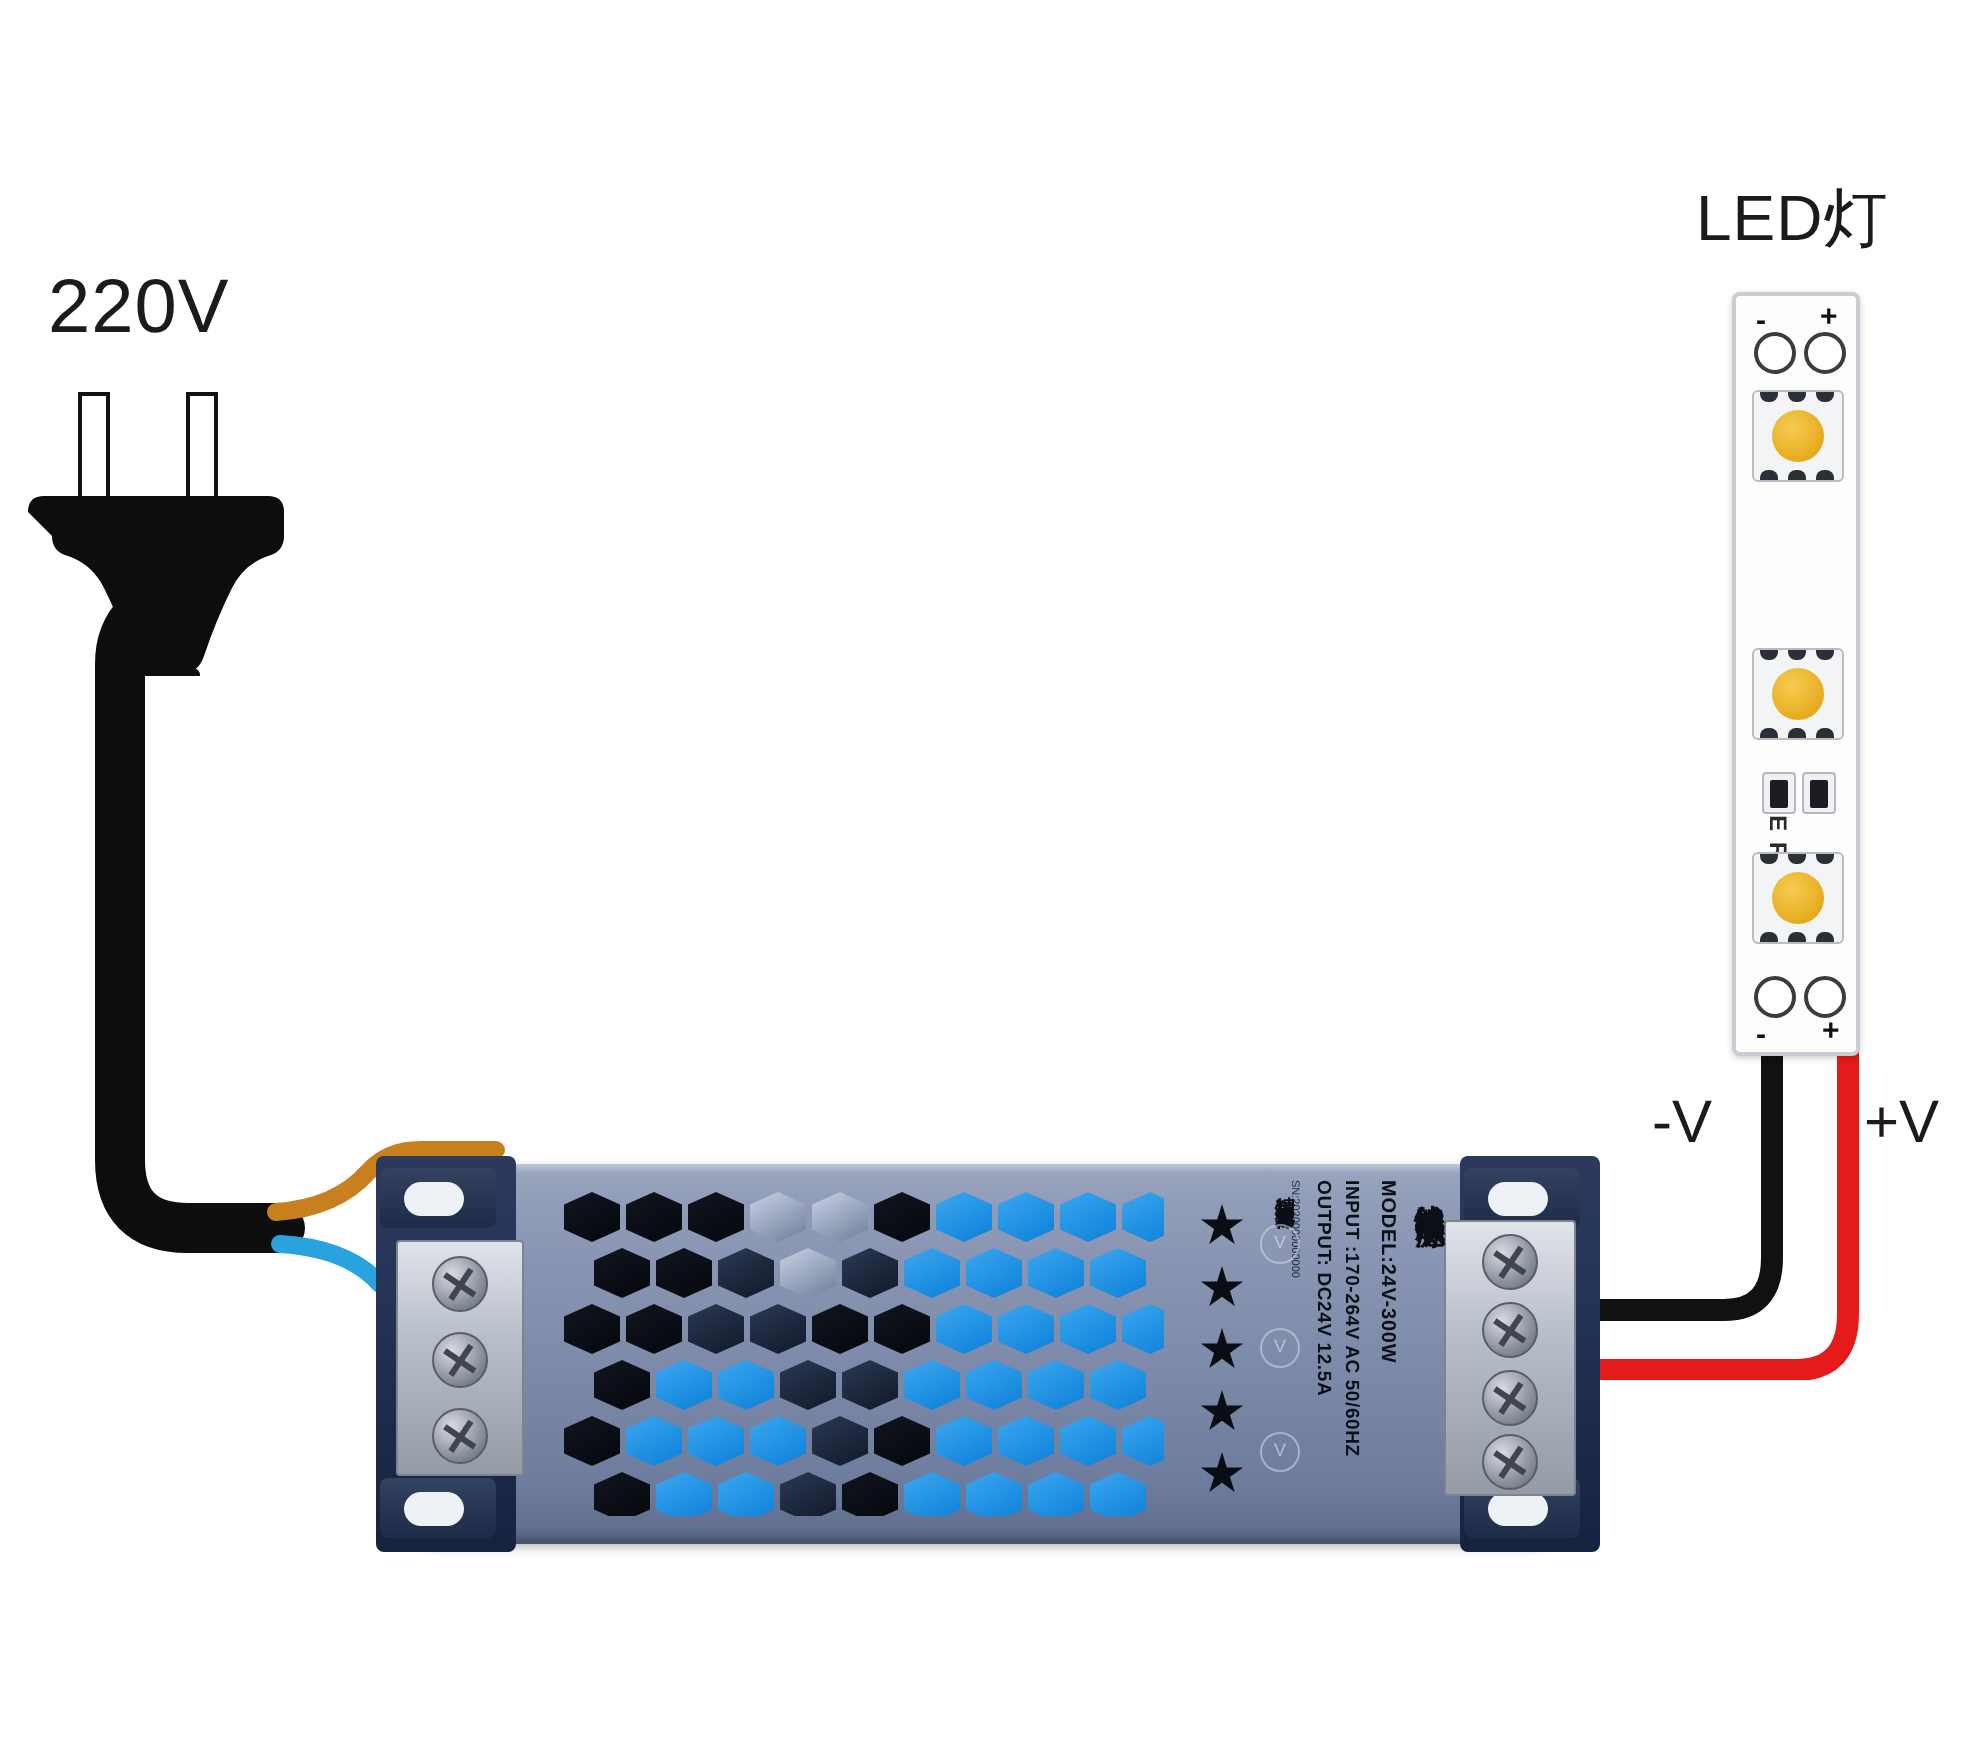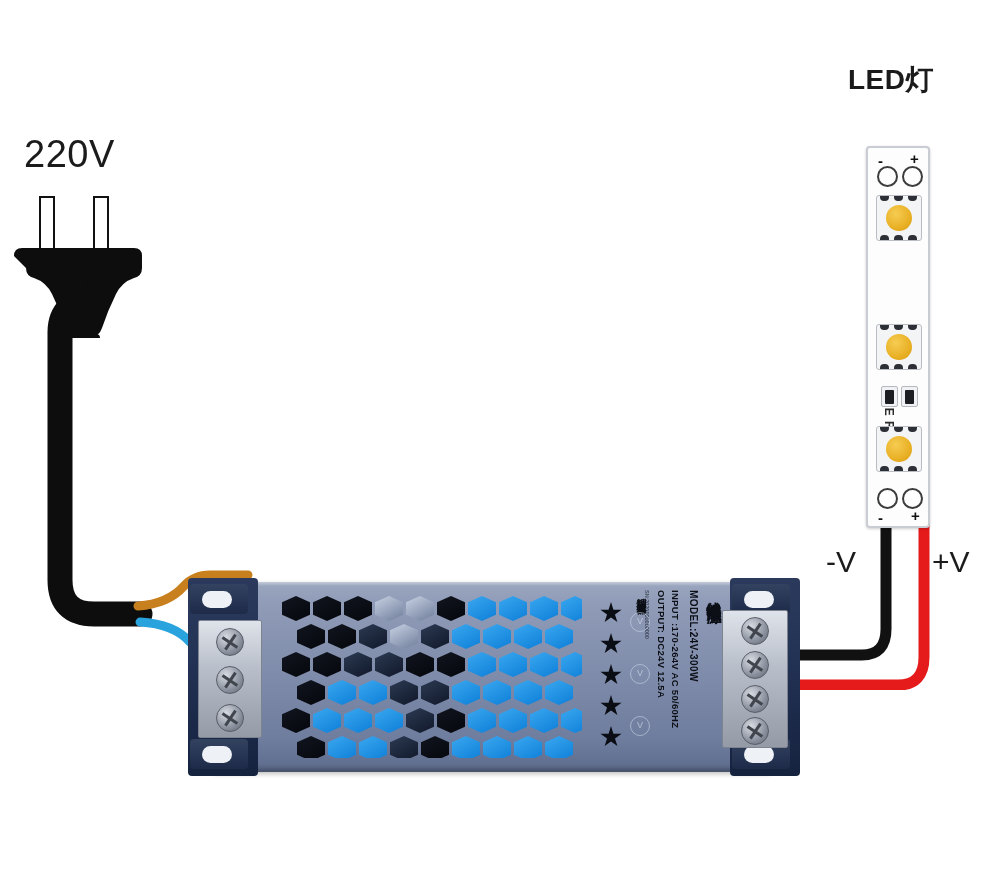--- a/index.html
+++ b/index.html
@@ -3,21 +3,21 @@
 <meta charset="utf-8">
 <style>
   html,body{margin:0;padding:0;background:#ffffff;}
   body{width:993px;height:876px;position:relative;overflow:hidden;
        font-family:"Liberation Sans","DejaVu Sans",sans-serif;}
   .stage{position:absolute;inset:0;}
 
   
   .lbl{position:absolute;color:#1b1b1b;white-space:nowrap;line-height:1;}
   #label-220v{left:24px;top:135px;font-size:38px;letter-spacing:.5px;text-align:right;}
-  #label-led{left:848px;top:66px;font-size:28px;letter-spacing:.5px;font-weight:bold;}
+  #label-led{left:848px;top:93px;font-size:32px;letter-spacing:.5px;}
   #label-negv{left:826px;top:547px;font-size:30px;}
   #label-posv{left:932px;top:547px;font-size:30px;}
 
   
   #ac-plug{position:absolute;left:8px;top:196px;width:140px;height:140px;}
   .prong{position:absolute;width:12px;height:52px;background:#ffffff;
          border:2.5px solid #111;border-bottom:none;top:0;}
   #prong-left{left:31px;}
   #prong-right{left:85px;}
   #plug-body{position:absolute;top:50px;left:0;width:140px;height:92px;}

